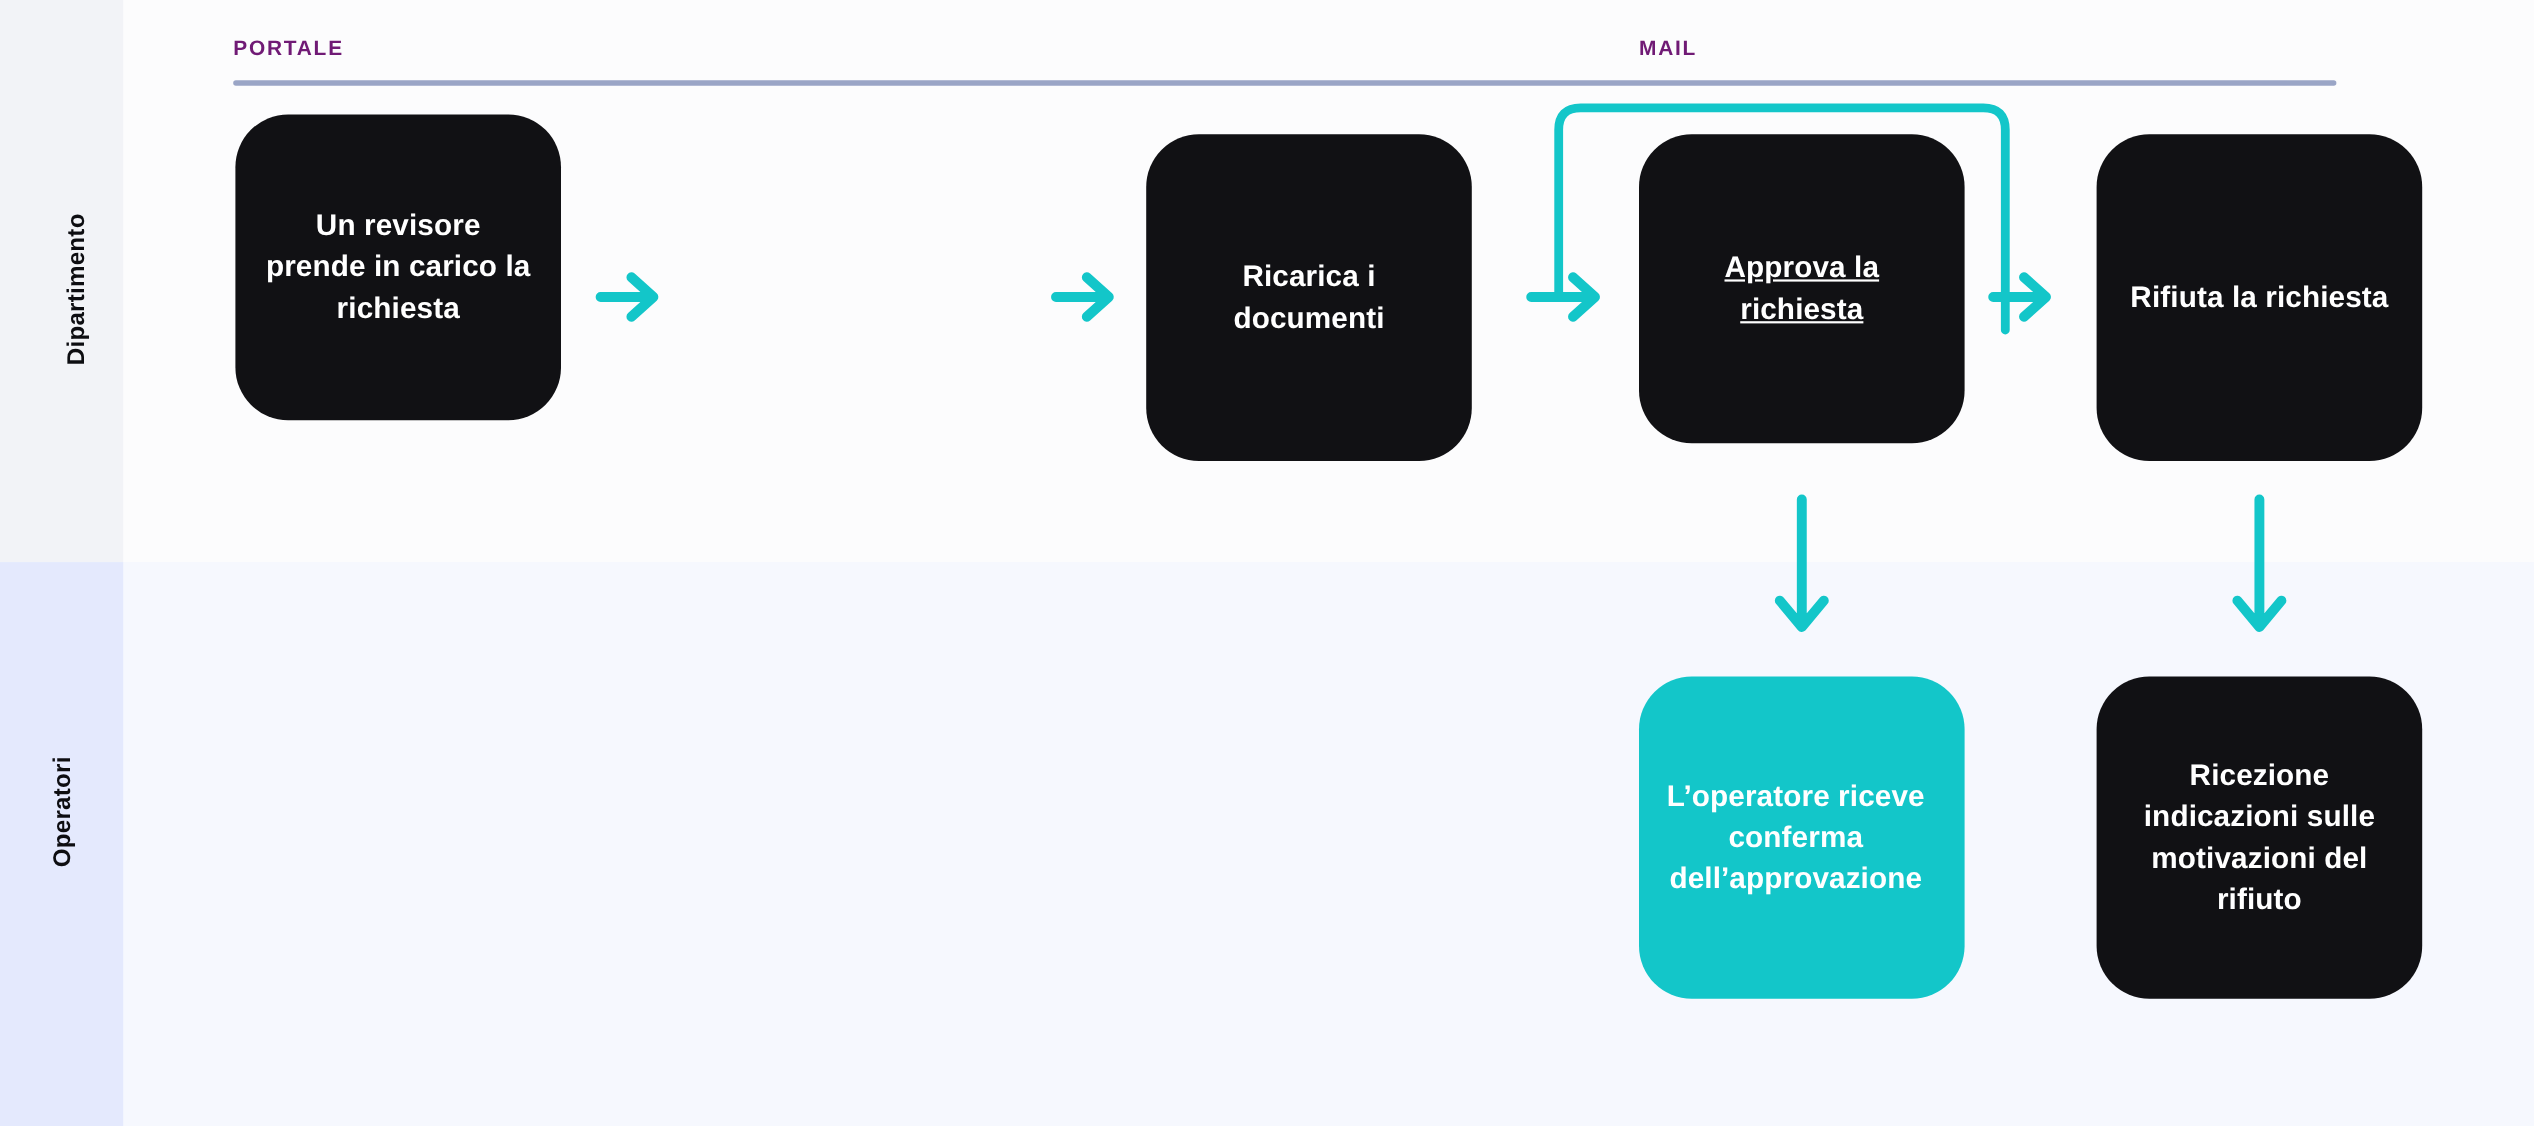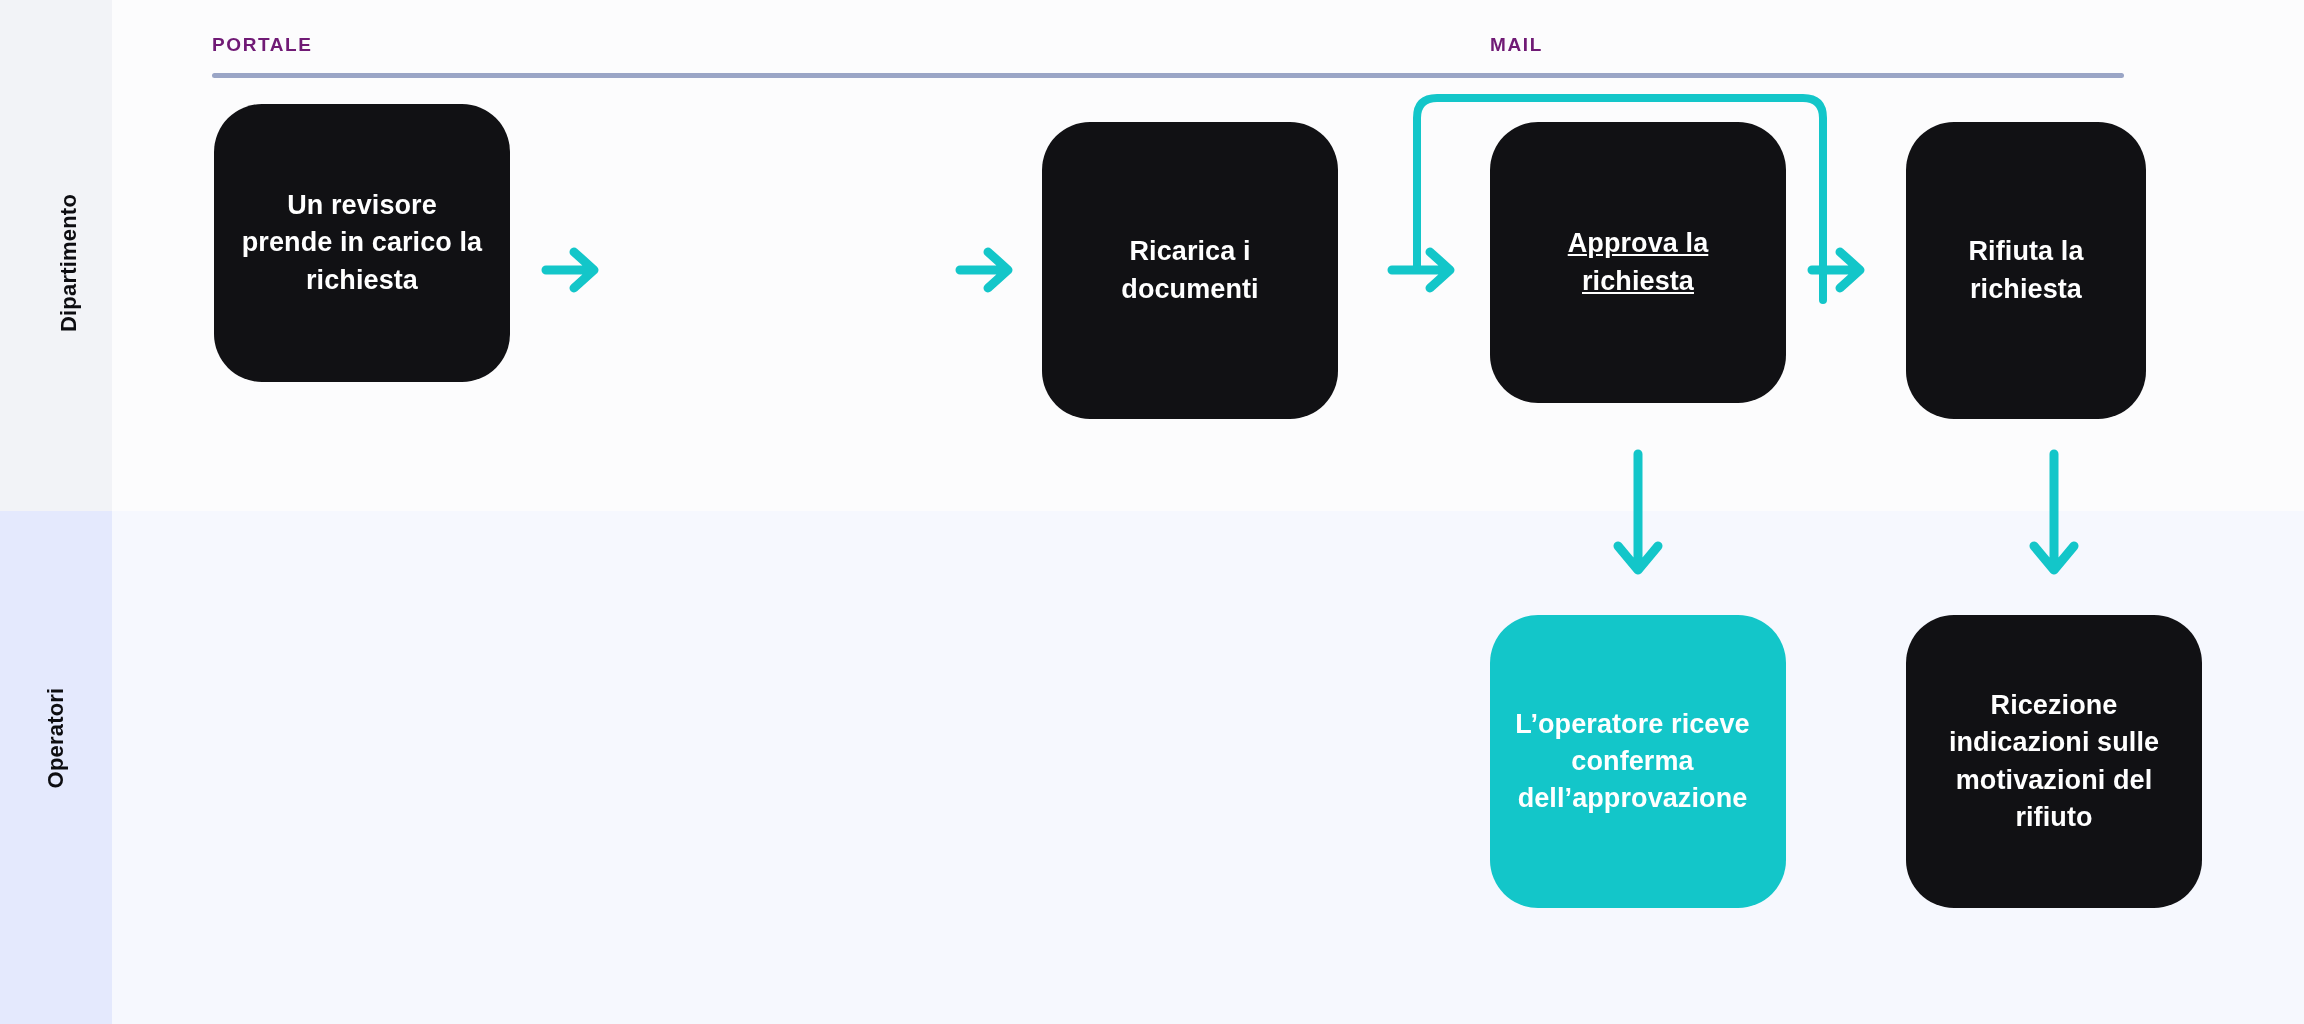--- a/index.html
+++ b/index.html
@@ -102,21 +102,21 @@
     hyphens: none;
   }
   .node-dark { background: #111114; }
   .node-teal { background: #13c6c9; }
 
   
   .n1 { left: 214px;  top: 104px; width: 296px; height: 278px; }
   .n2 { left: 628px;  top: 122px; width: 296px; height: 297px; }
   .n3 { left: 1042px; top: 122px; width: 296px; height: 297px; }
   .n4 { left: 1490px; top: 122px; width: 296px; height: 281px; text-decoration: underline; }
-  .n5 { left: 1906px; top: 122px; width: 240px; height: 297px; }
+  .n5 { left: 1906px; top: 122px; width: 296px; height: 297px; }
 
   
   .n6 { left: 1490px; top: 615px; width: 296px; height: 293px; padding-left: 15px; }
   .n7 { left: 1906px; top: 615px; width: 296px; height: 293px; }
 
   
   .connector {
     position: absolute;
     pointer-events: none;
   }

